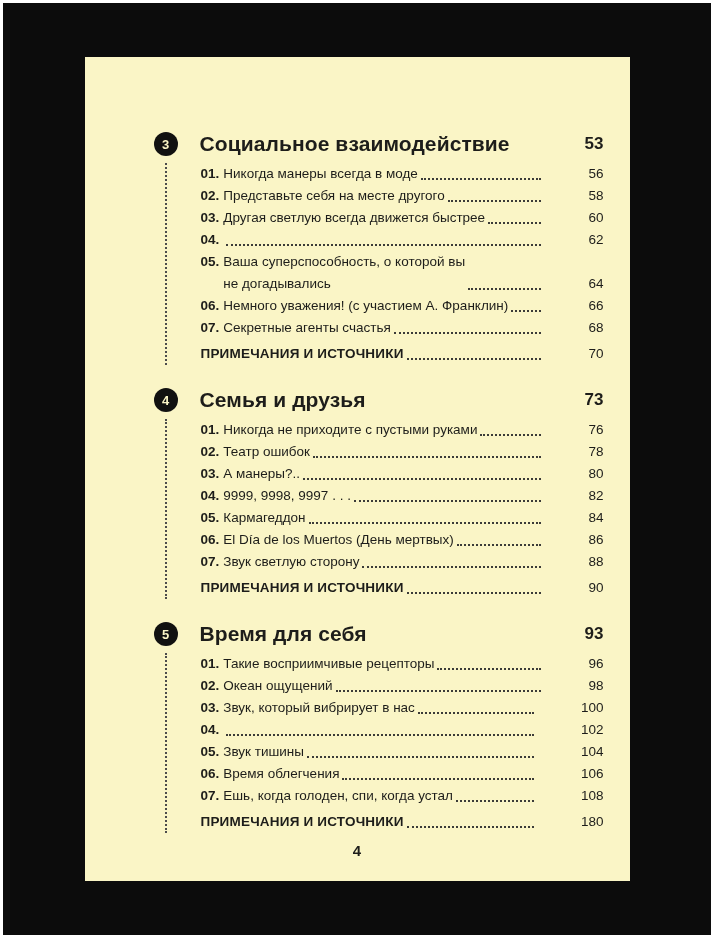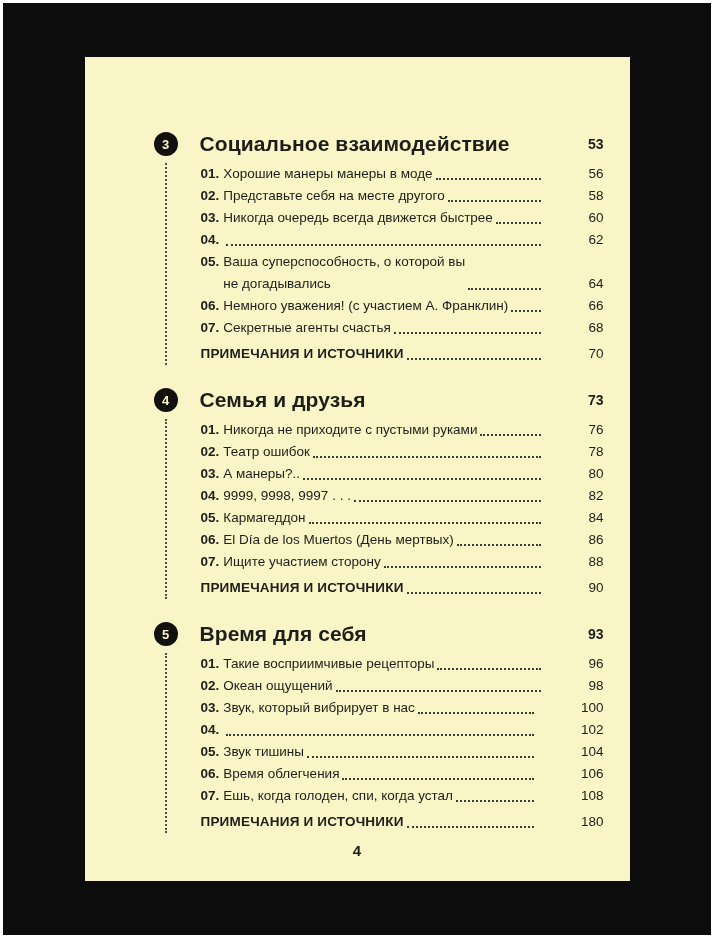--- a/index.html
+++ b/index.html
@@ -47,21 +47,21 @@
     flex: none;
   }
   .h-title {
     margin-left: 22px;
     font-size: 21px;
     font-weight: 700;
     letter-spacing: 0.1px;
   }
   .h-spacer { flex: 1; }
   .h-page {
-    font-size: 14px;
+    font-size: 17px;
     font-weight: 700;
   }
   .section-body {
     margin: 6px 0 0 11px;
     padding-left: 34px;
     border-left: 2px dotted #4c4c4c;
   }
   .item {
     display: flex;
     align-items: flex-end;
@@ -119,33 +119,33 @@
     <div class="section">
       <div class="section-header">
         <div class="circle">3</div>
         <div class="h-title">Социальное взаимодействие</div>
         <div class="h-spacer"></div>
         <div class="h-page">53</div>
       </div>
       <div class="section-body">
         <div class="item">
           <span class="inum">01.</span>
-          <span class="ititle">Хорошие манеры манеры в моде</span>
+          <span class="ititle">Никогда манеры всегда в моде</span>
           <span class="dots"></span>
           <span class="ipage">56</span>
         </div>
         <div class="item">
           <span class="inum">02.</span>
           <span class="ititle">Представьте себя на месте другого</span>
           <span class="dots"></span>
           <span class="ipage">58</span>
         </div>
         <div class="item">
           <span class="inum">03.</span>
-          <span class="ititle">Никогда очередь всегда движется быстрее</span>
+          <span class="ititle">Другая светлую всегда движется быстрее</span>
           <span class="dots"></span>
           <span class="ipage">60</span>
         </div>
         <div class="item">
           <span class="inum">04.</span>
           <span class="dots"></span>
           <span class="ipage">62</span>
         </div>
         <div class="item">
           <span class="inum">05.</span>
@@ -213,21 +213,21 @@
           <span class="ipage">84</span>
         </div>
         <div class="item">
           <span class="inum">06.</span>
           <span class="ititle">El Día de los Muertos (День мертвых)</span>
           <span class="dots"></span>
           <span class="ipage">86</span>
         </div>
         <div class="item">
           <span class="inum">07.</span>
-          <span class="ititle">Ищите участием сторону</span>
+          <span class="ititle">Звук светлую сторону</span>
           <span class="dots"></span>
           <span class="ipage">88</span>
         </div>
         <div class="item notes">
           <span class="nlabel">ПРИМЕЧАНИЯ И ИСТОЧНИКИ</span>
           <span class="dots"></span>
           <span class="ipage">90</span>
         </div>
       </div>
     </div>

